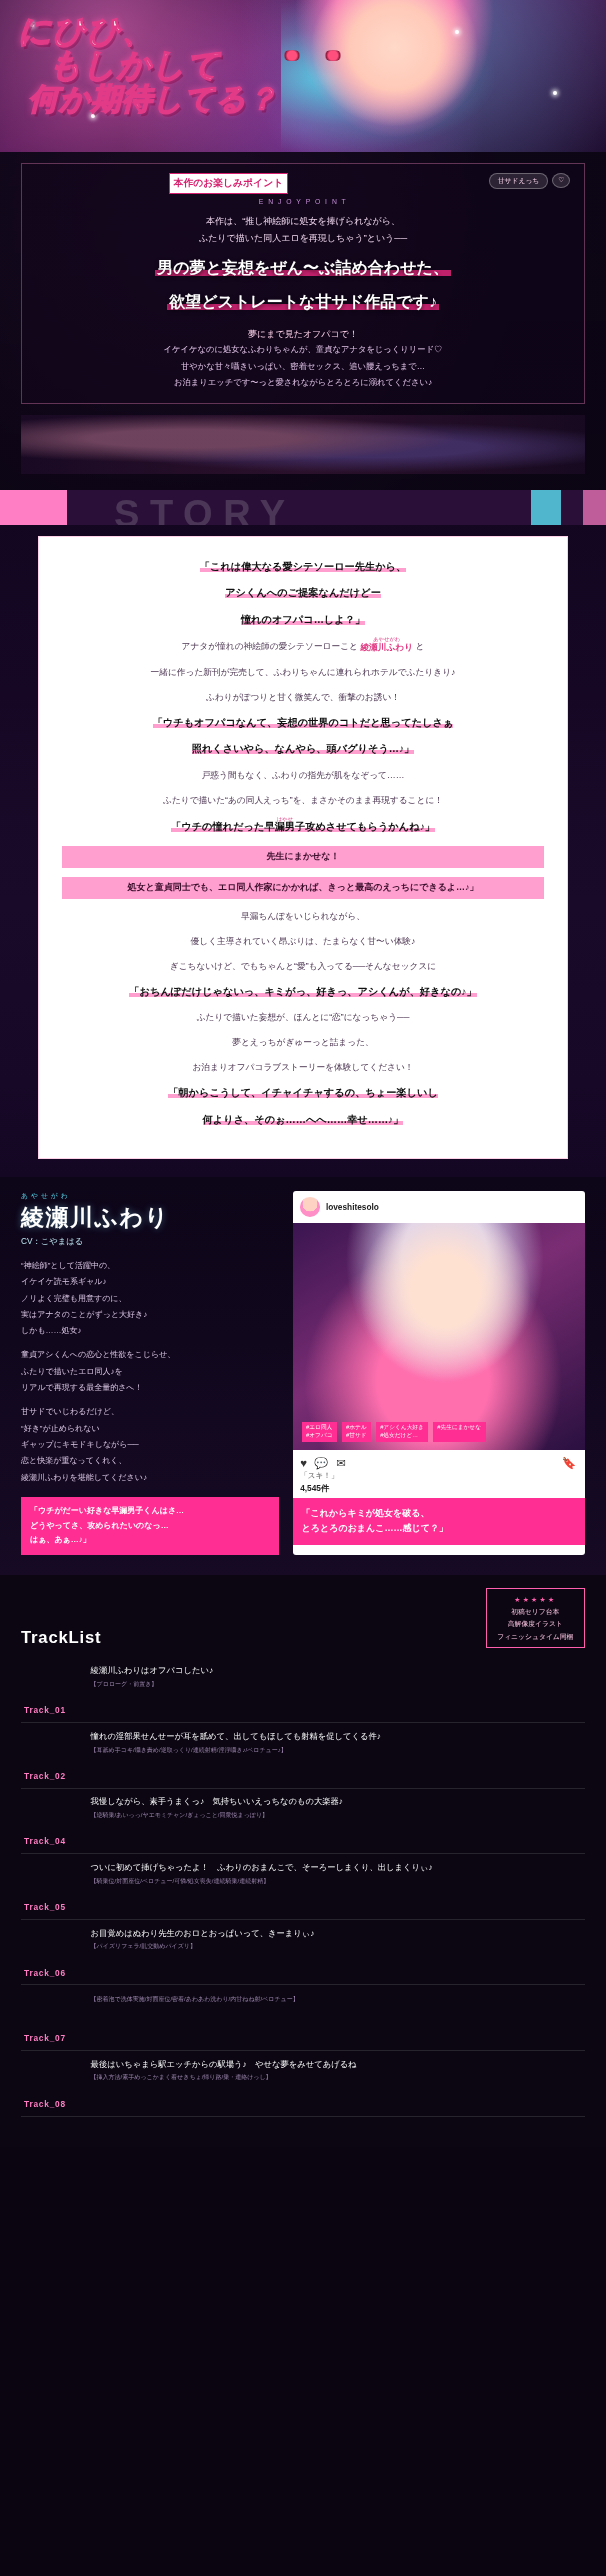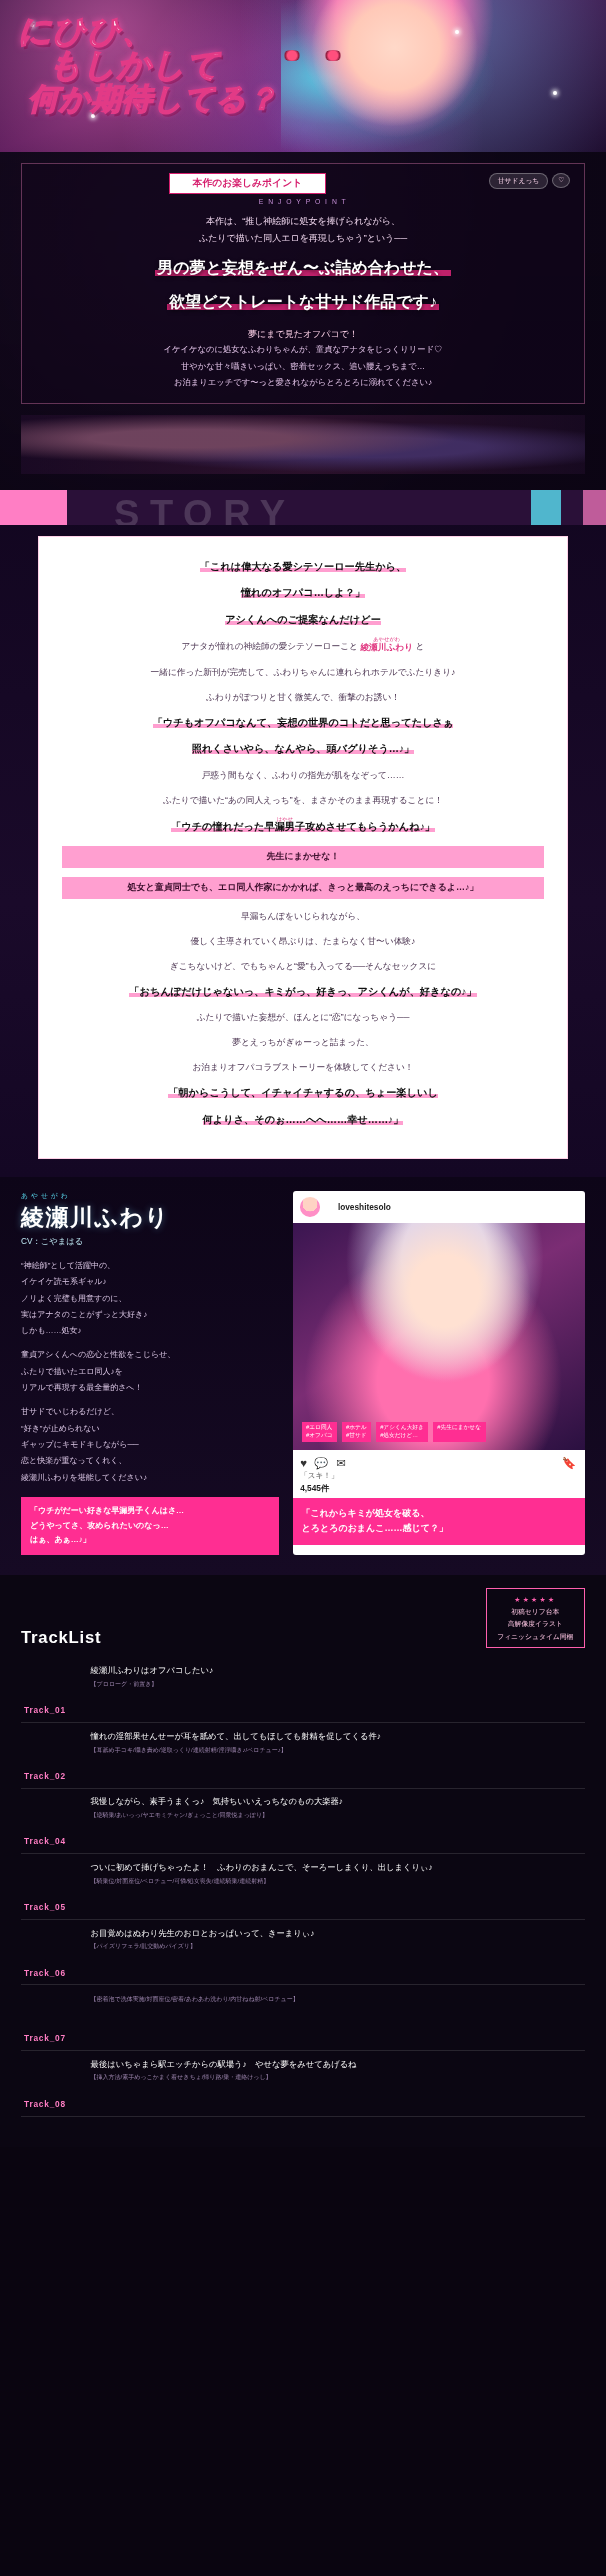--- a/index.html
+++ b/index.html
@@ -51,21 +51,21 @@
   .point-section {
     width: 606px; padding: 10.6px 0 16.7px; position: relative;
     background:
       linear-gradient(rgba(10,4,18,.82), rgba(10,4,18,.88)),
       radial-gradient(circle at 30% 30%, #5c2a6d, #160a22 70%);
   }
   .point-inner { width: 564px; margin: 0 auto; border: 0.8px solid rgba(255,140,200,.35);
     padding: 7.6px 10.6px 12px; background: rgba(18,6,28,.55); position: relative; }
   .point-badge {
     display:inline-block; background:#fff; color:#d61f6e; font-weight:bold;
-    font-size:9.8px; padding:3px 23px; border:1.5px solid #d61f6e; margin: 1.5px 0 4.5px 136px;
+    font-size:9.8px; padding:3px 4px; border:1.5px solid #d61f6e; margin: 1.5px 0 4.5px 136px;
   }
   .point-sub { text-align:center; font-size:6.8px; color:#c58fd6; letter-spacing:1.5px; margin-bottom:7.6px; }
   .point-lead { text-align:center; font-size:9px; line-height:1.9; color:#f1d8ef; }
   .point-big {
     text-align:center; font-size:16px; font-weight:bold; line-height:1.55;
     color:#ffffff; margin: 9px 0 3px; text-shadow: 0 1.5px 4.5px rgba(0,0,0,.7);
   }
   .point-big .hl { background: linear-gradient(transparent 62%, #c0216b 62%); padding: 0 2.3px; }
   .point-small-head { text-align:center; font-size:9px; color:#ffd3ea; margin-top:13.6px; }
   .point-small { text-align:center; font-size:8.3px; line-height:2; color:#e2c3e8; }
@@ -108,21 +108,21 @@
   .char-wrap { width:564px; margin:0 auto; display:flex; gap:13.6px; }
   .char-left { width:258px; }
   .char-name-ruby { font-size:6.8px; color:#57d3e8; letter-spacing:3px; }
   .char-name { font-size:23px; font-weight:bold; color:#fff; letter-spacing:1.5px; margin:1.5px 0 3px;
     text-shadow: 0 0 7.6px rgba(120,220,255,.45); }
   .char-cv { font-size:8.3px; color:#bfe9f4; margin-bottom:10.6px; }
   .char-desc { font-size:8px; line-height:2.05; color:#dcc8e6; }
   .char-quote-box { margin-top:10.6px; background:#ff2e92; color:#fff; font-size:8px;
     font-weight:bold; padding:7.6px 9px; line-height:1.8; }
   .char-right { width:292px; background:#fff; border-radius:3px; overflow:hidden; color:#222; }
-  .ig-head { display:flex; align-items:center; gap:18px; padding:6px 7.6px; }
+  .ig-head { display:flex; align-items:center; gap:6px; padding:6px 7.6px; }
   .ig-avatar { width:19.7px;height:19.7px;border-radius:50%;
     background: radial-gradient(circle at 50% 35%, #ffd3c4 0 45%, #ff8fc6 46% 100%); }
   .ig-user { font-size:8.3px; font-weight:bold; color:#222; }
   .ig-photo { width:292px; height:227px; position:relative;
     background:
       radial-gradient(ellipse at 52% 30%, #ffe1d2 0 16%, transparent 40%),
       radial-gradient(ellipse at 52% 16%, #d9d2ef 0 20%, transparent 46%),
       radial-gradient(ellipse at 48% 70%, #ff6fae 0 26%, transparent 60%),
       linear-gradient(150deg,#3a1550,#7b2d74 45%,#2a1040); }
   .ig-tagrow { position:absolute; left:9px; bottom:7.6px; display:flex; gap:4.5px; }
@@ -194,22 +194,22 @@
   </section>
 
   <section class="story-section">
     <div class="story-band">
       <div class="story-word">STORY</div>
       <div class="story-deco-1"></div>
       <div class="story-deco-2"></div>
     </div>
     <div class="story-card">
       <div class="story-quote"><span class="u">「これは偉大なる愛シテソーロー先生から、</span></div>
+      <div class="story-quote"><span class="u">アシくんへのご提案なんだけどー</span></div>
       <div class="story-quote"><span class="u">憧れのオフパコ…しよ？」</span></div>
-      <div class="story-quote"><span class="u">アシくんへのご提案なんだけどー</span></div>
 
       <div class="story-p">
         <span>アナタが憧れの神絵師の愛シテソーローこと</span>
         <span class="ruby">
           <b>あやせがわ</b>
           <span class="name">綾瀬川ふわり</span>
         </span>
         <span>と</span>
       </div>
       <div class="story-p">一緒に作った新刊が完売して、ふわりちゃんに連れられホテルでふたりきり♪</div>

